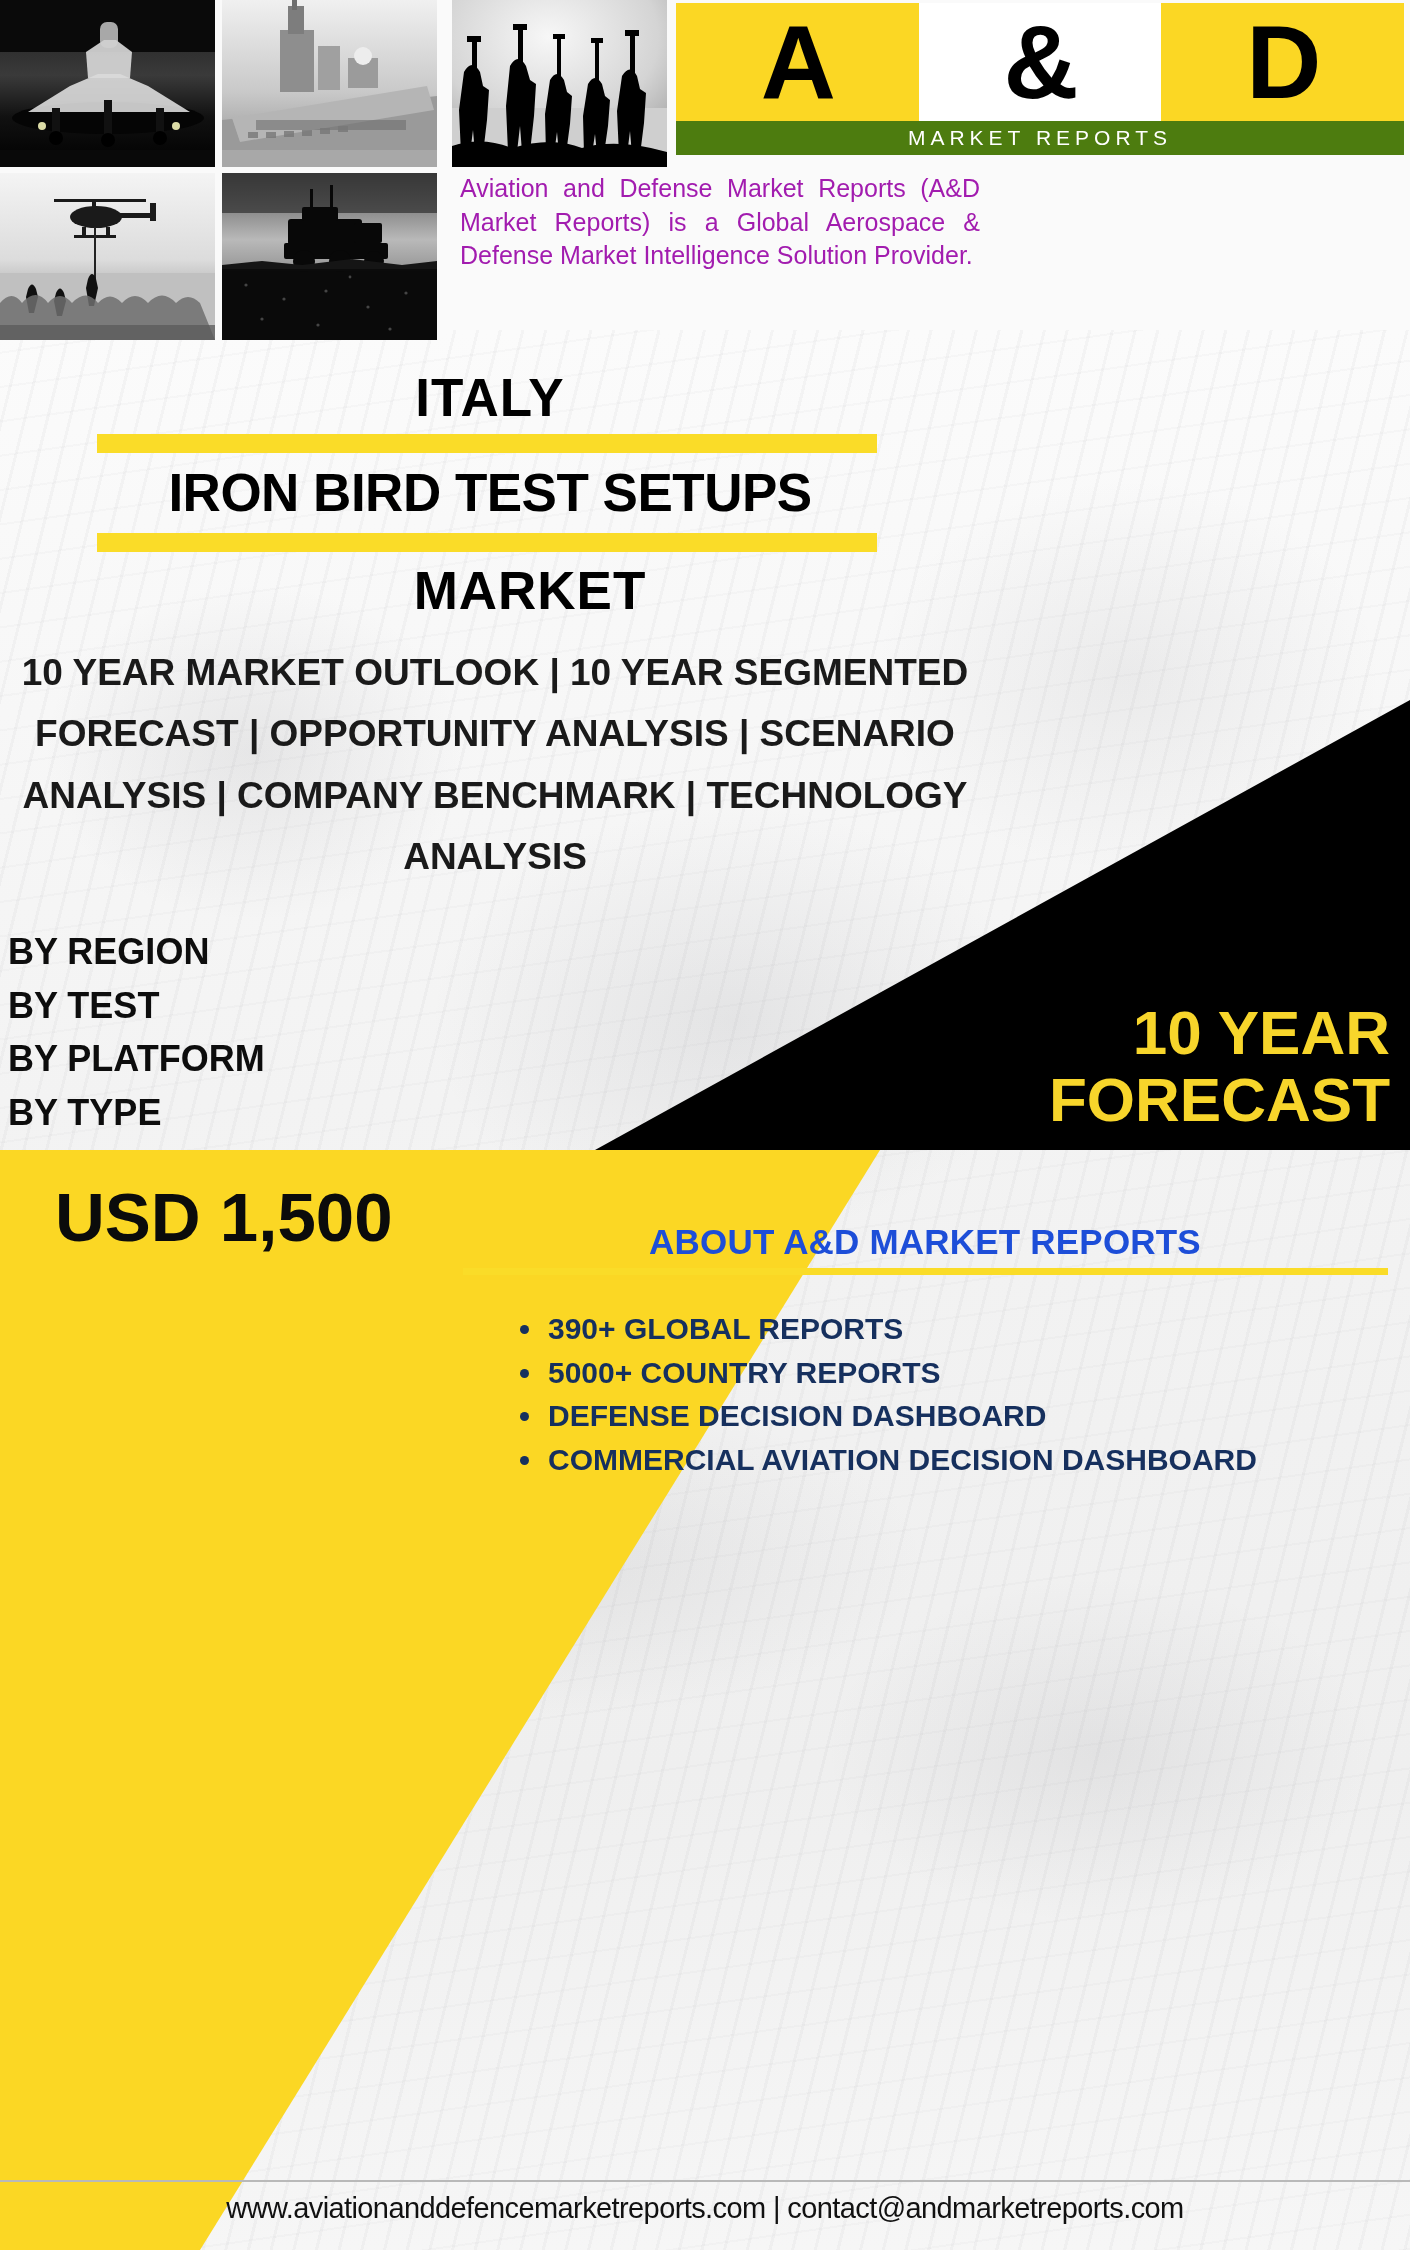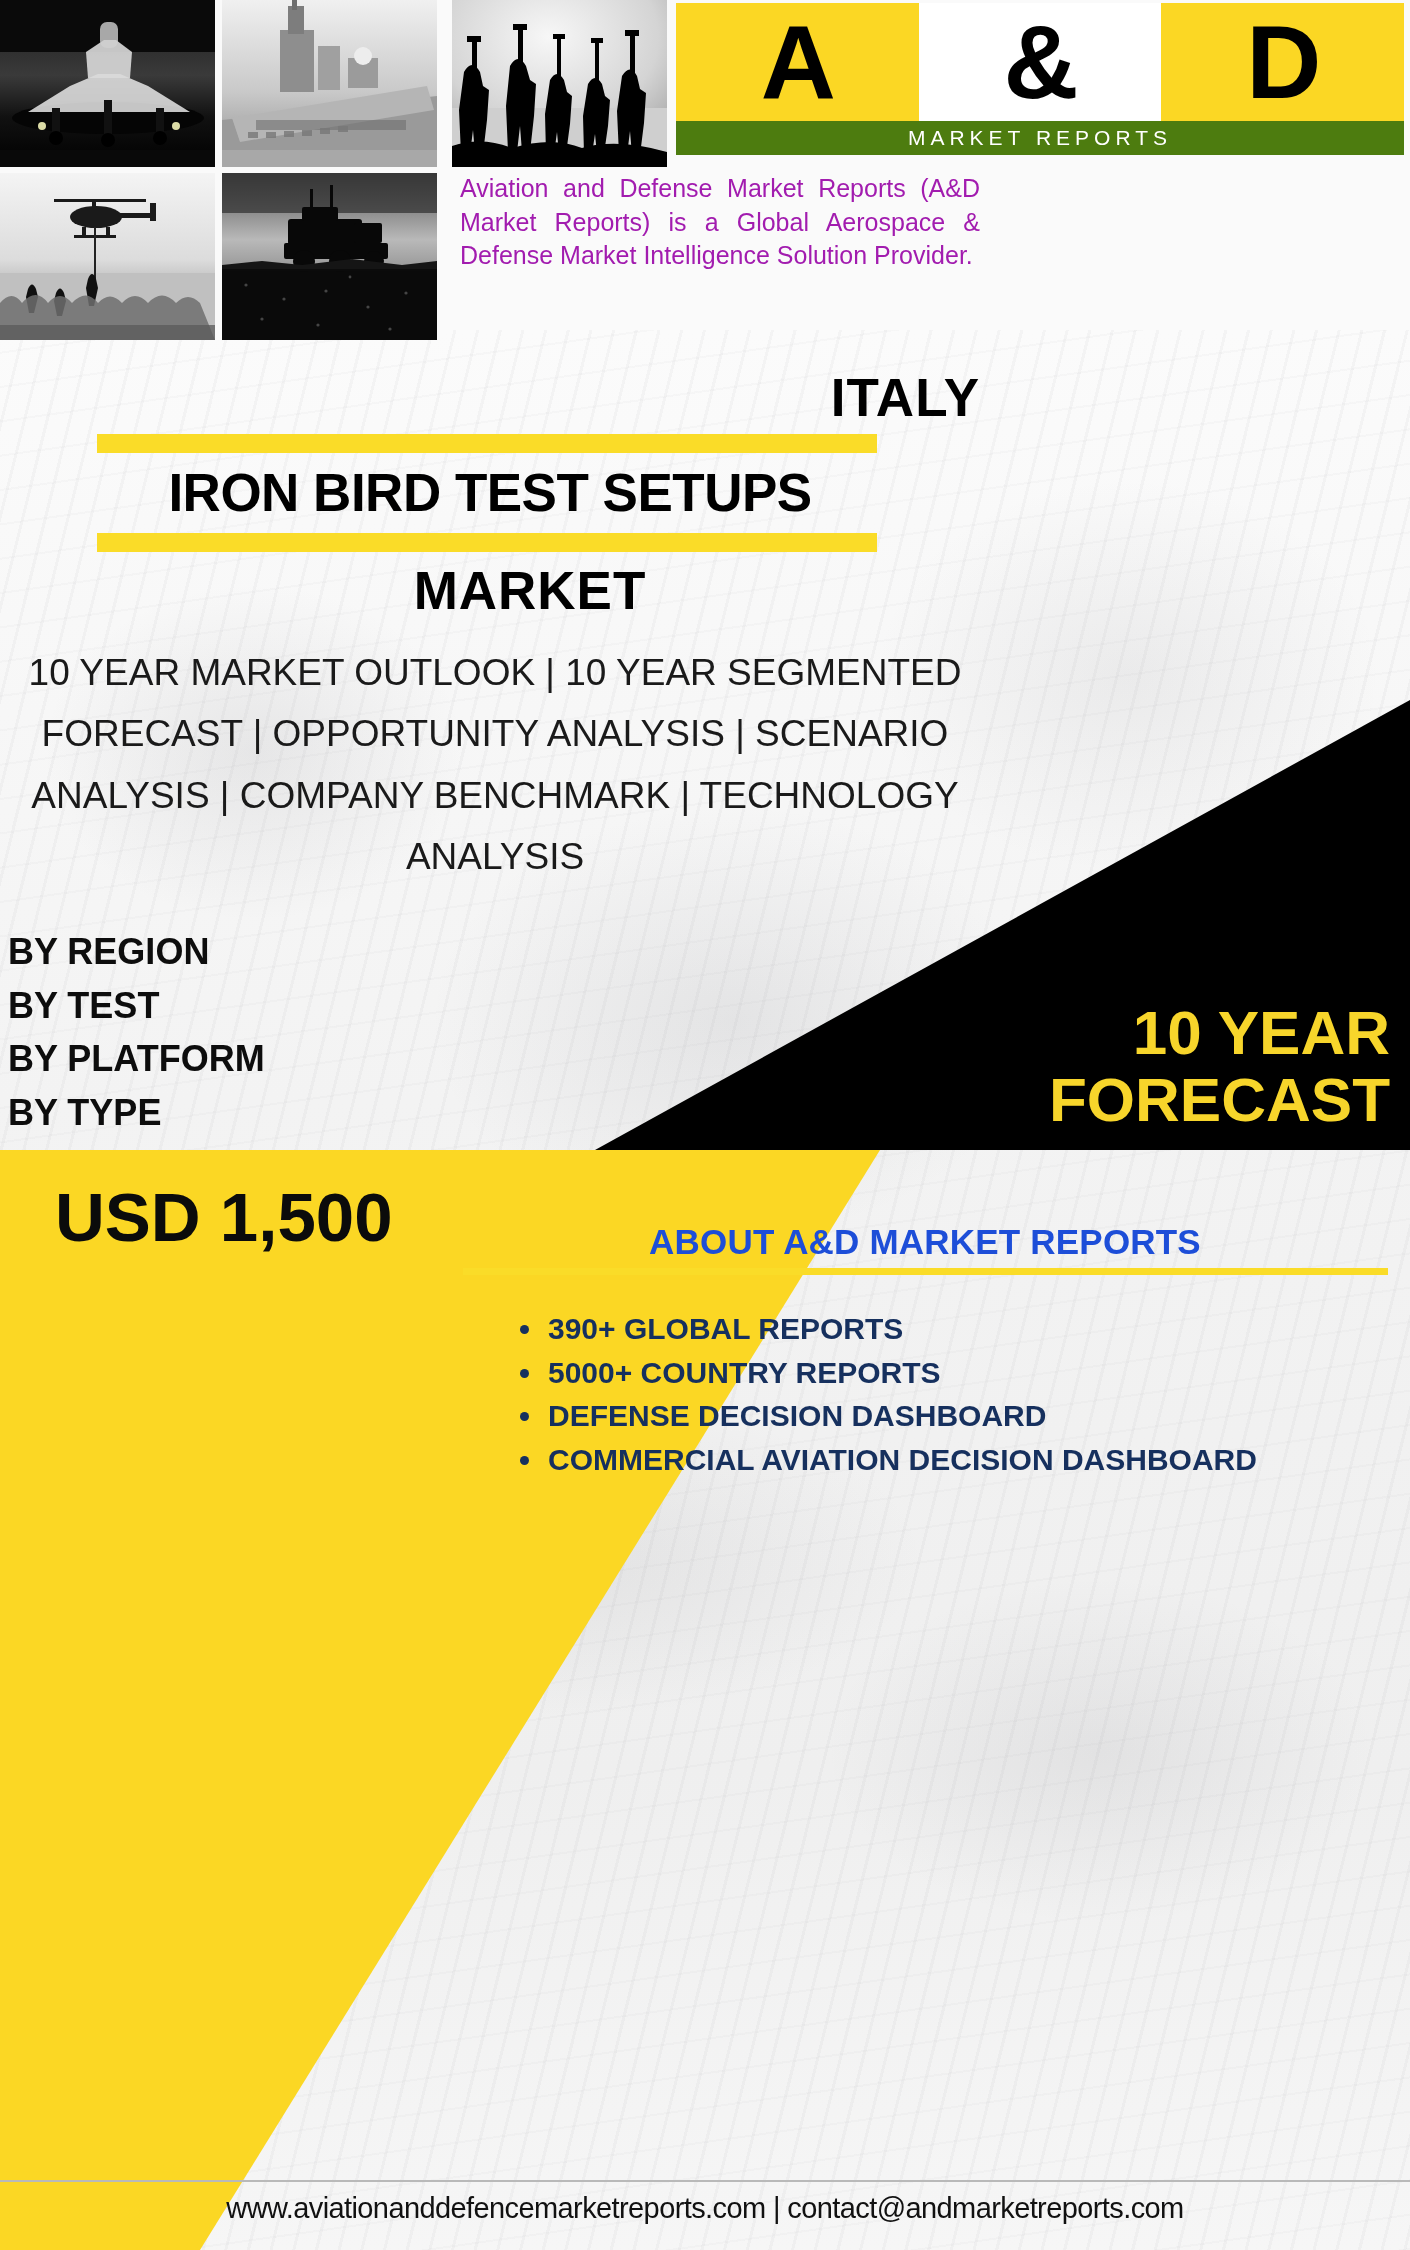--- a/index.html
+++ b/index.html
@@ -69,39 +69,39 @@
   
   .intro{
     position:absolute;left:460px;top:172px;width:520px;
     font-size:25px;line-height:1.34;color:#a21caf;
     text-align:justify;font-weight:400;
     font-family:"Liberation Sans", sans-serif;
   }
 
   
   .title-country{
-    position:absolute;left:0;top:367px;width:980px;text-align:right;
+    position:absolute;left:0;top:367px;width:980px;text-align:center;
     font-size:53px;font-weight:700;letter-spacing:1px;color:#000;
   }
   .rule-top{position:absolute;left:97px;top:434px;width:780px;height:19px;background:#FADC28;}
   .title-main{
     position:absolute;left:0;top:462px;width:980px;text-align:center;
     font-size:53px;font-weight:700;letter-spacing:-0.5px;color:#000;
   }
   .rule-bot{position:absolute;left:97px;top:533px;width:780px;height:19px;background:#FADC28;}
   .title-market{
     position:absolute;left:0;top:560px;width:980px;text-align:center;
     font-size:53px;font-weight:700;letter-spacing:1px;color:#000;padding-left:40px;
   }
 
   
   .subtitle{
     position:absolute;left:20px;top:642px;width:950px;
     text-align:center;font-size:37px;line-height:1.66;
-    color:#1a1a1a;font-weight:400;letter-spacing:0px;
+    color:#1a1a1a;font-weight:700;letter-spacing:0px;
   }
   .black-wedge{
     position:absolute;left:595px;top:700px;width:815px;height:450px;
     background:#000;
     clip-path:polygon(100% 0, 100% 100%, 0 100%);
   }
   .forecast-badge{
     position:absolute;left:620px;top:1000px;width:770px;
     text-align:right;color:#F7D52B;
     font-size:62px;font-weight:700;line-height:1.08;letter-spacing:0px;

